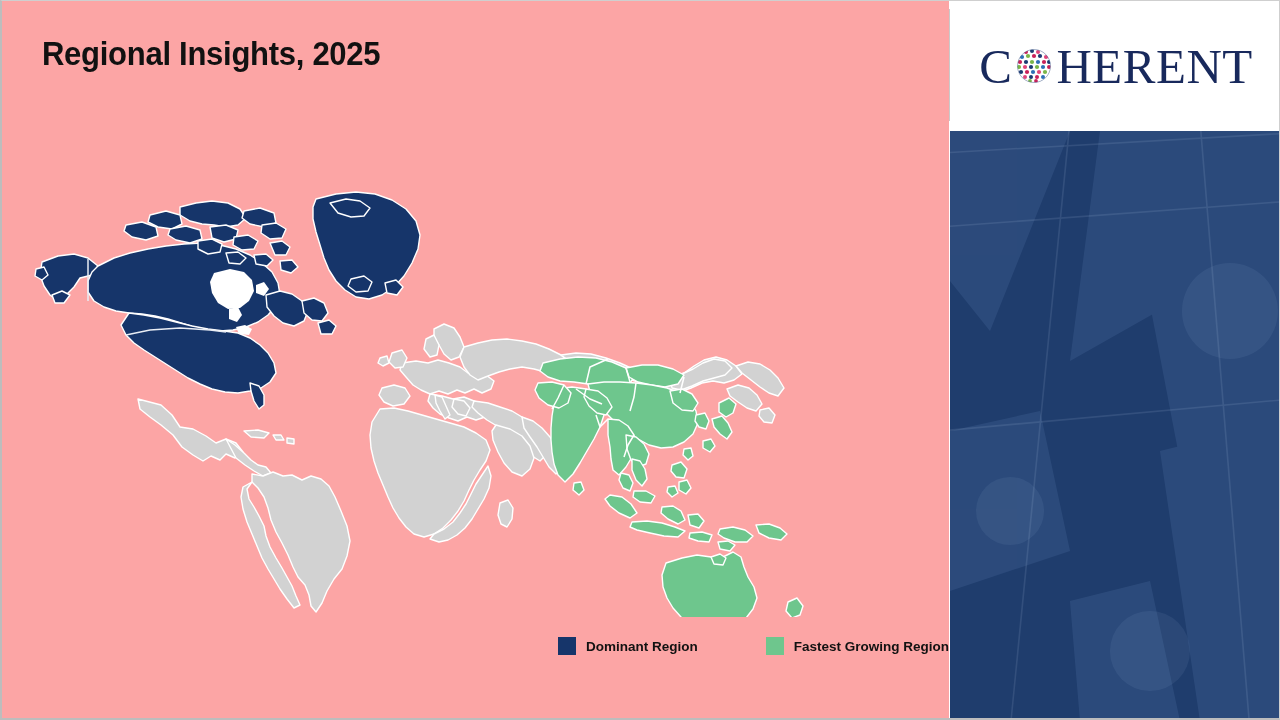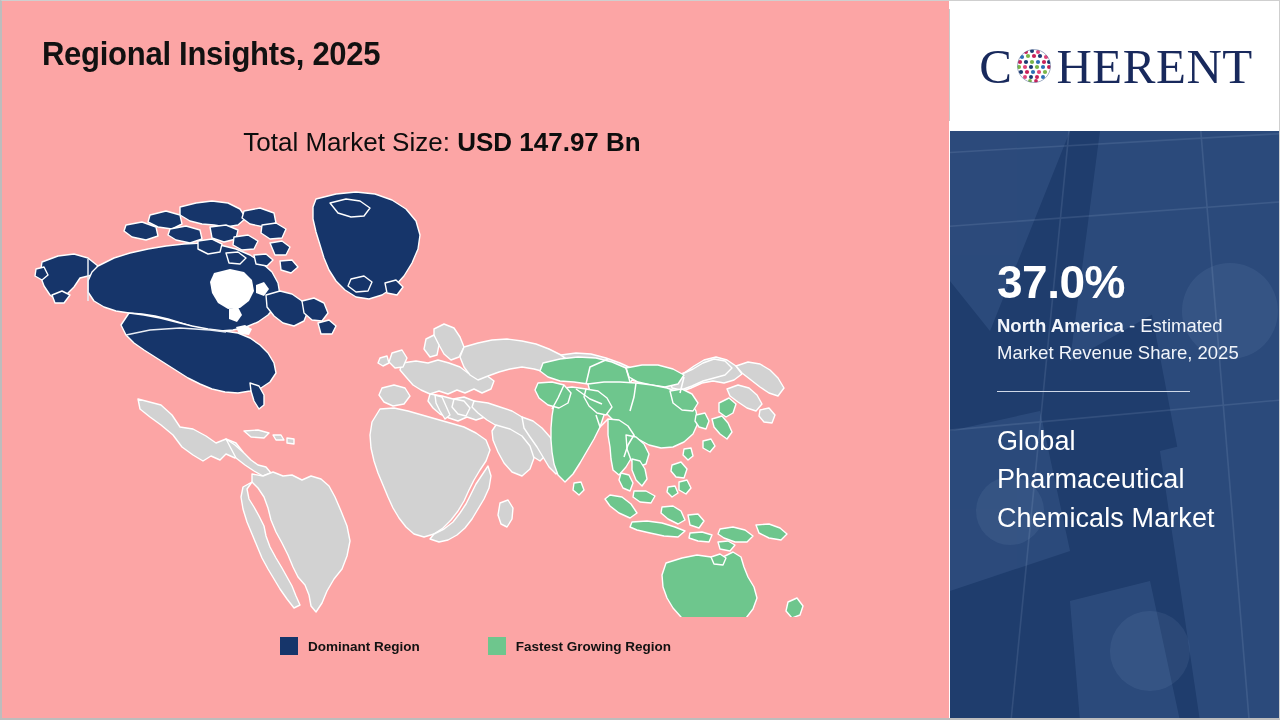--- a/index.html
+++ b/index.html
@@ -65,21 +65,21 @@
     width: 830px; height: 440px;
   }
   #map-svg { display: block; width: 830px; height: 440px; }
 
   
   #legend {
     position: absolute;
     left: 0; top: 636px;
     width: 947px;
     display: flex;
-    justify-content: center;
+    justify-content: flex-end;
     align-items: center;
     gap: 68px;
   }
   .legend-item {
     display: flex;
     align-items: center;
     gap: 10px;
   }
   .legend-swatch {
     width: 18px; height: 18px;
@@ -216,23 +216,20 @@
 </style>
 </head>
 <body>
 
 <div id="infographic">
 
   <div id="left-panel">
 
     <div id="page-title">Regional Insights, 2025</div>
 
-    <div id="market-size-line">
-      <span id="market-size-label">Total Market Size: </span><span id="market-size-value">USD 147.97 Bn</span>
-    </div>
 
     <div id="map-wrap">
       <svg id="map-svg" viewBox="0 0 830 440" xmlns="http://www.w3.org/2000/svg">
         <g stroke="#ffffff" stroke-width="1.4" stroke-linejoin="round">
 
           <g fill="#d2d2d2">
 
             <path d="M108 222 L131 228 L142 238 L150 250 L163 252 L176 259 L186 266 L196 262 L206 266 L213 275 L205 281 L196 277 L190 283 L181 279 L173 284 L163 278 L152 270 L143 258 L131 248 L120 240 L110 232 Z"></path>
             <path d="M196 262 L205 268 L214 276 L221 283 L228 288 L236 290 L241 296 L233 299 L224 294 L215 288 L206 281 Z"></path>
 
@@ -496,26 +493,15 @@
             <path d="M-10 300 L342 268"></path>
           </g>
           <g opacity="0.09" fill="#9fbce0">
             <circle cx="60" cy="380" r="34"></circle>
             <circle cx="280" cy="180" r="48"></circle>
             <circle cx="200" cy="520" r="40"></circle>
           </g>
         </svg>
       </div>
 
-      <div id="stat-content">
-        <div id="stat-percent">37.0%</div>
-
-        <div id="stat-caption">
-          <span id="stat-region">North America</span><span id="stat-caption-rest"> - Estimated Market Revenue Share, 2025</span>
-        </div>
-
-        <div id="stat-divider"></div>
-
-        <div id="market-name">Global Pharmaceutical Chemicals Market</div>
-      </div>
     </div>
   </div>
 </div>
 
 </body></html>

